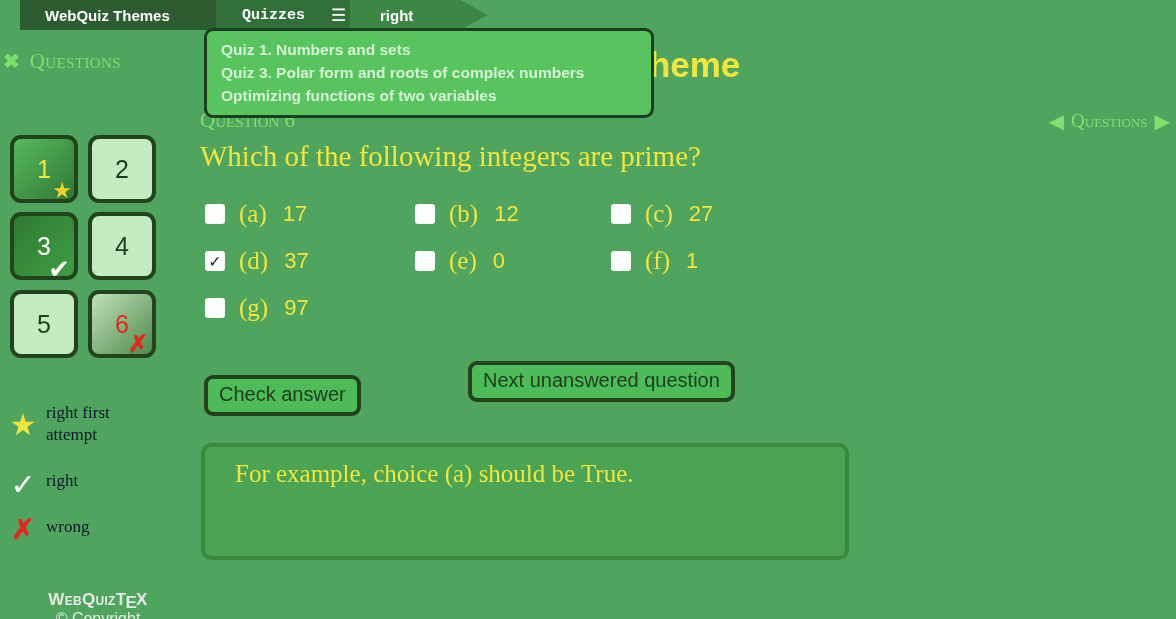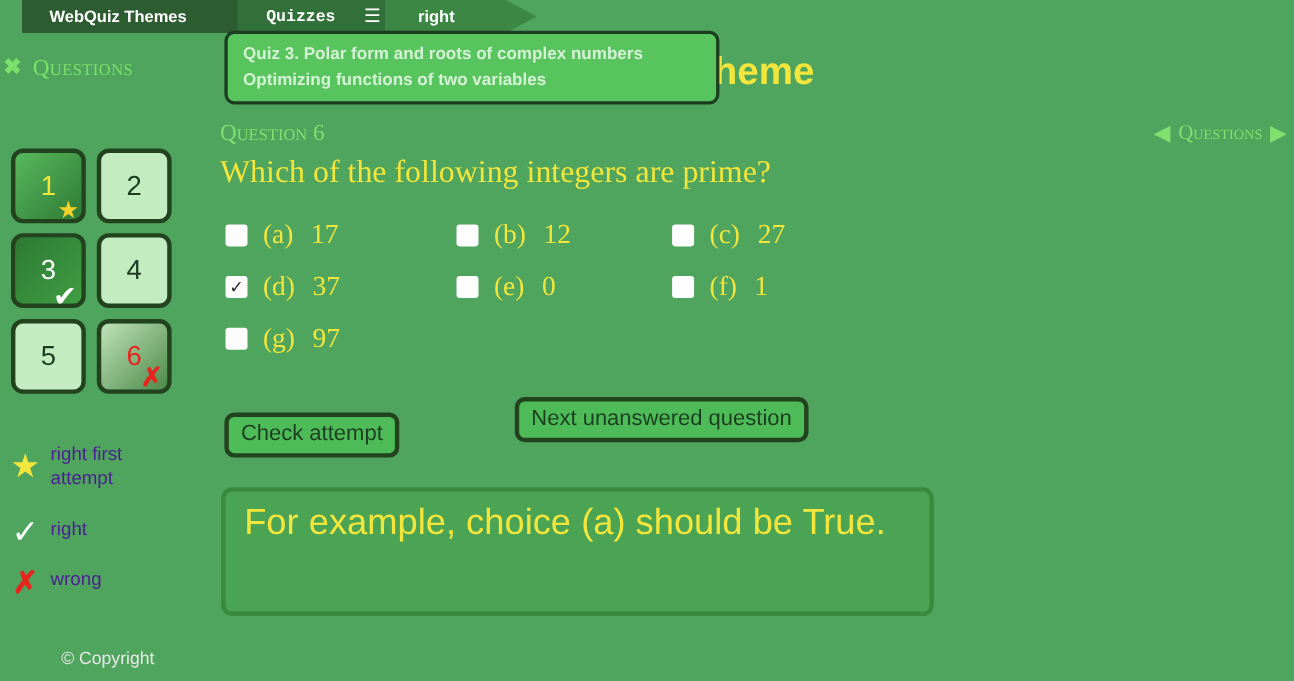--- a/index.html
+++ b/index.html
@@ -105,22 +105,22 @@
   .badge{position:absolute;right:2px;bottom:-3px;font-size:22px;line-height:1;}
   .b-star{color:#f2d22a;}
   .b-tick{color:#ffffff;font-size:26px;bottom:-6px;right:4px;}
   .b-cross{color:#e8241e;font-weight:bold;font-size:24px;right:4px;bottom:-2px;}
 
   
   #legend{position:absolute;left:0;top:372px;width:190px;}
   .leg{position:absolute;display:flex;align-items:flex-start;}
   .leg .sym{width:46px;text-align:center;font-size:26px;line-height:1;}
   .leg .txt{
-    color:#4c1d95;font-size:17px;
-    font-family:Liberation Sans, sans-serif;line-height:22px;
+    color:#0f172a;font-size:17px;
+    font-family:Liberation Serif, serif;line-height:22px;
   }
   #leg1{top:0;}
   #leg1 .sym{color:#f2e63c;font-size:30px;margin-top:8px;}
   #leg2{top:68px;}
   #leg2 .sym{color:#ffffff;font-size:30px;}
   #leg3{top:114px;}
   #leg3 .sym{color:#e8241e;font-size:28px;font-weight:bold;}
 
   
   #foot{
@@ -160,22 +160,22 @@
   .cbx{
     width:20px;height:20px;background:#fdfdfd;border-radius:3px;
     display:flex;align-items:center;justify-content:center;
     font-size:16px;color:#2a2a2a;box-sizing:border-box;
   }
   .alab{
     color:#f2e63c;font-size:25px;margin-left:14px;
     font-family:"Liberation Serif",serif;
   }
   .aval{
-    color:#f2e63c;font-size:25px;margin-left:16px;
-    font-family:Liberation Serif, serif;
+    color:#f2e63c;font-size:22px;margin-left:16px;
+    font-family:Liberation Sans, sans-serif;
   }
 
   
   .abtn{
     position:absolute;background:#4dbb57;
     border:4px solid #23431f;border-radius:9px;
     color:#1d3d20;font-size:20px;
     padding:4px 11px 6px 11px;box-sizing:border-box;
     font-family:"Liberation Sans",sans-serif;
   }
@@ -186,22 +186,22 @@
   #feedback{
     position:absolute;left:201px;top:443px;width:648px;height:117px;
     background:#4ba354;border:4px solid #3a8a3e;border-radius:10px;
     box-sizing:border-box;padding:9px 0 0 17px;
   }
   #feedback .l1{
     color:#f2e63c;font-size:25px;font-style:italic;
     font-family:"Liberation Serif",serif;line-height:36px;
   }
   #feedback .l2{
-    color:#f2e63c;font-size:33px;
-    font-family:Liberation Sans, sans-serif;line-height:36px;
+    color:#f2e63c;font-size:25px;
+    font-family:Liberation Serif, serif;line-height:36px;margin-left:13px;
   }
   #feedback .l3{
     color:#1f2fa8;font-size:25px;
     font-family:"Liberation Serif",serif;line-height:36px;
   }
 </style>
 </head>
 <body>
 
 <div id="topbar">
@@ -219,20 +219,21 @@
   <div class="crumb" id="crumb3">
     <div class="crumb-bg crumb3-bg"></div>
     <div class="crumb3-arrow"></div>
     <span class="lbl">right</span>
   </div>
 </div>
 
 <div id="main-title">he spring theme</div>
 
 <div id="quiz-menu">
+  <div class="mi">Quiz 1. Numbers and sets</div>
   <div class="mi">Quiz 3. Polar form and roots of complex numbers</div>
   <div class="mi">Optimizing functions of two variables</div>
 </div>
 
 <div id="sidebar">
   <div id="side-head">
     <span id="side-close">✖</span>
     <span id="side-title">Questions</span>
   </div>
 
@@ -269,20 +270,21 @@
       <span class="sym">✓</span>
       <span class="txt">right</span>
     </div>
     <div class="leg" id="leg3">
       <span class="sym">✗</span>
       <span class="txt">wrong</span>
     </div>
   </div>
 
   <div id="foot">
+    <div class="brand"><span>WebQuiz</span><span>T</span><span class="tex-e">E</span><span>X</span></div>
     <div class="sub">© Copyright</div>
 
   </div>
 </div>
 
 <div id="rightnav">
   <span class="tri">◀</span>
   <span class="lbl">Questions</span>
   <span class="tri">▶</span>
 </div>
@@ -321,18 +323,18 @@
     <span class="alab">(f)</span>
     <span class="aval">1</span>
   </div>
   <div class="arow" style="left:0px;top:94px;">
     <span class="cbx"></span>
     <span class="alab">(g)</span>
     <span class="aval">97</span>
   </div>
 </div>
 
-<div class="abtn" id="btn-check">Check attempt</div>
+<div class="abtn" id="btn-check">Check answer</div>
 <div class="abtn" id="btn-next">Next unanswered question</div>
 
 <div id="feedback">
   <div class="l2">For example, choice (a) should be True.</div>
 </div>
 
 </body></html>

